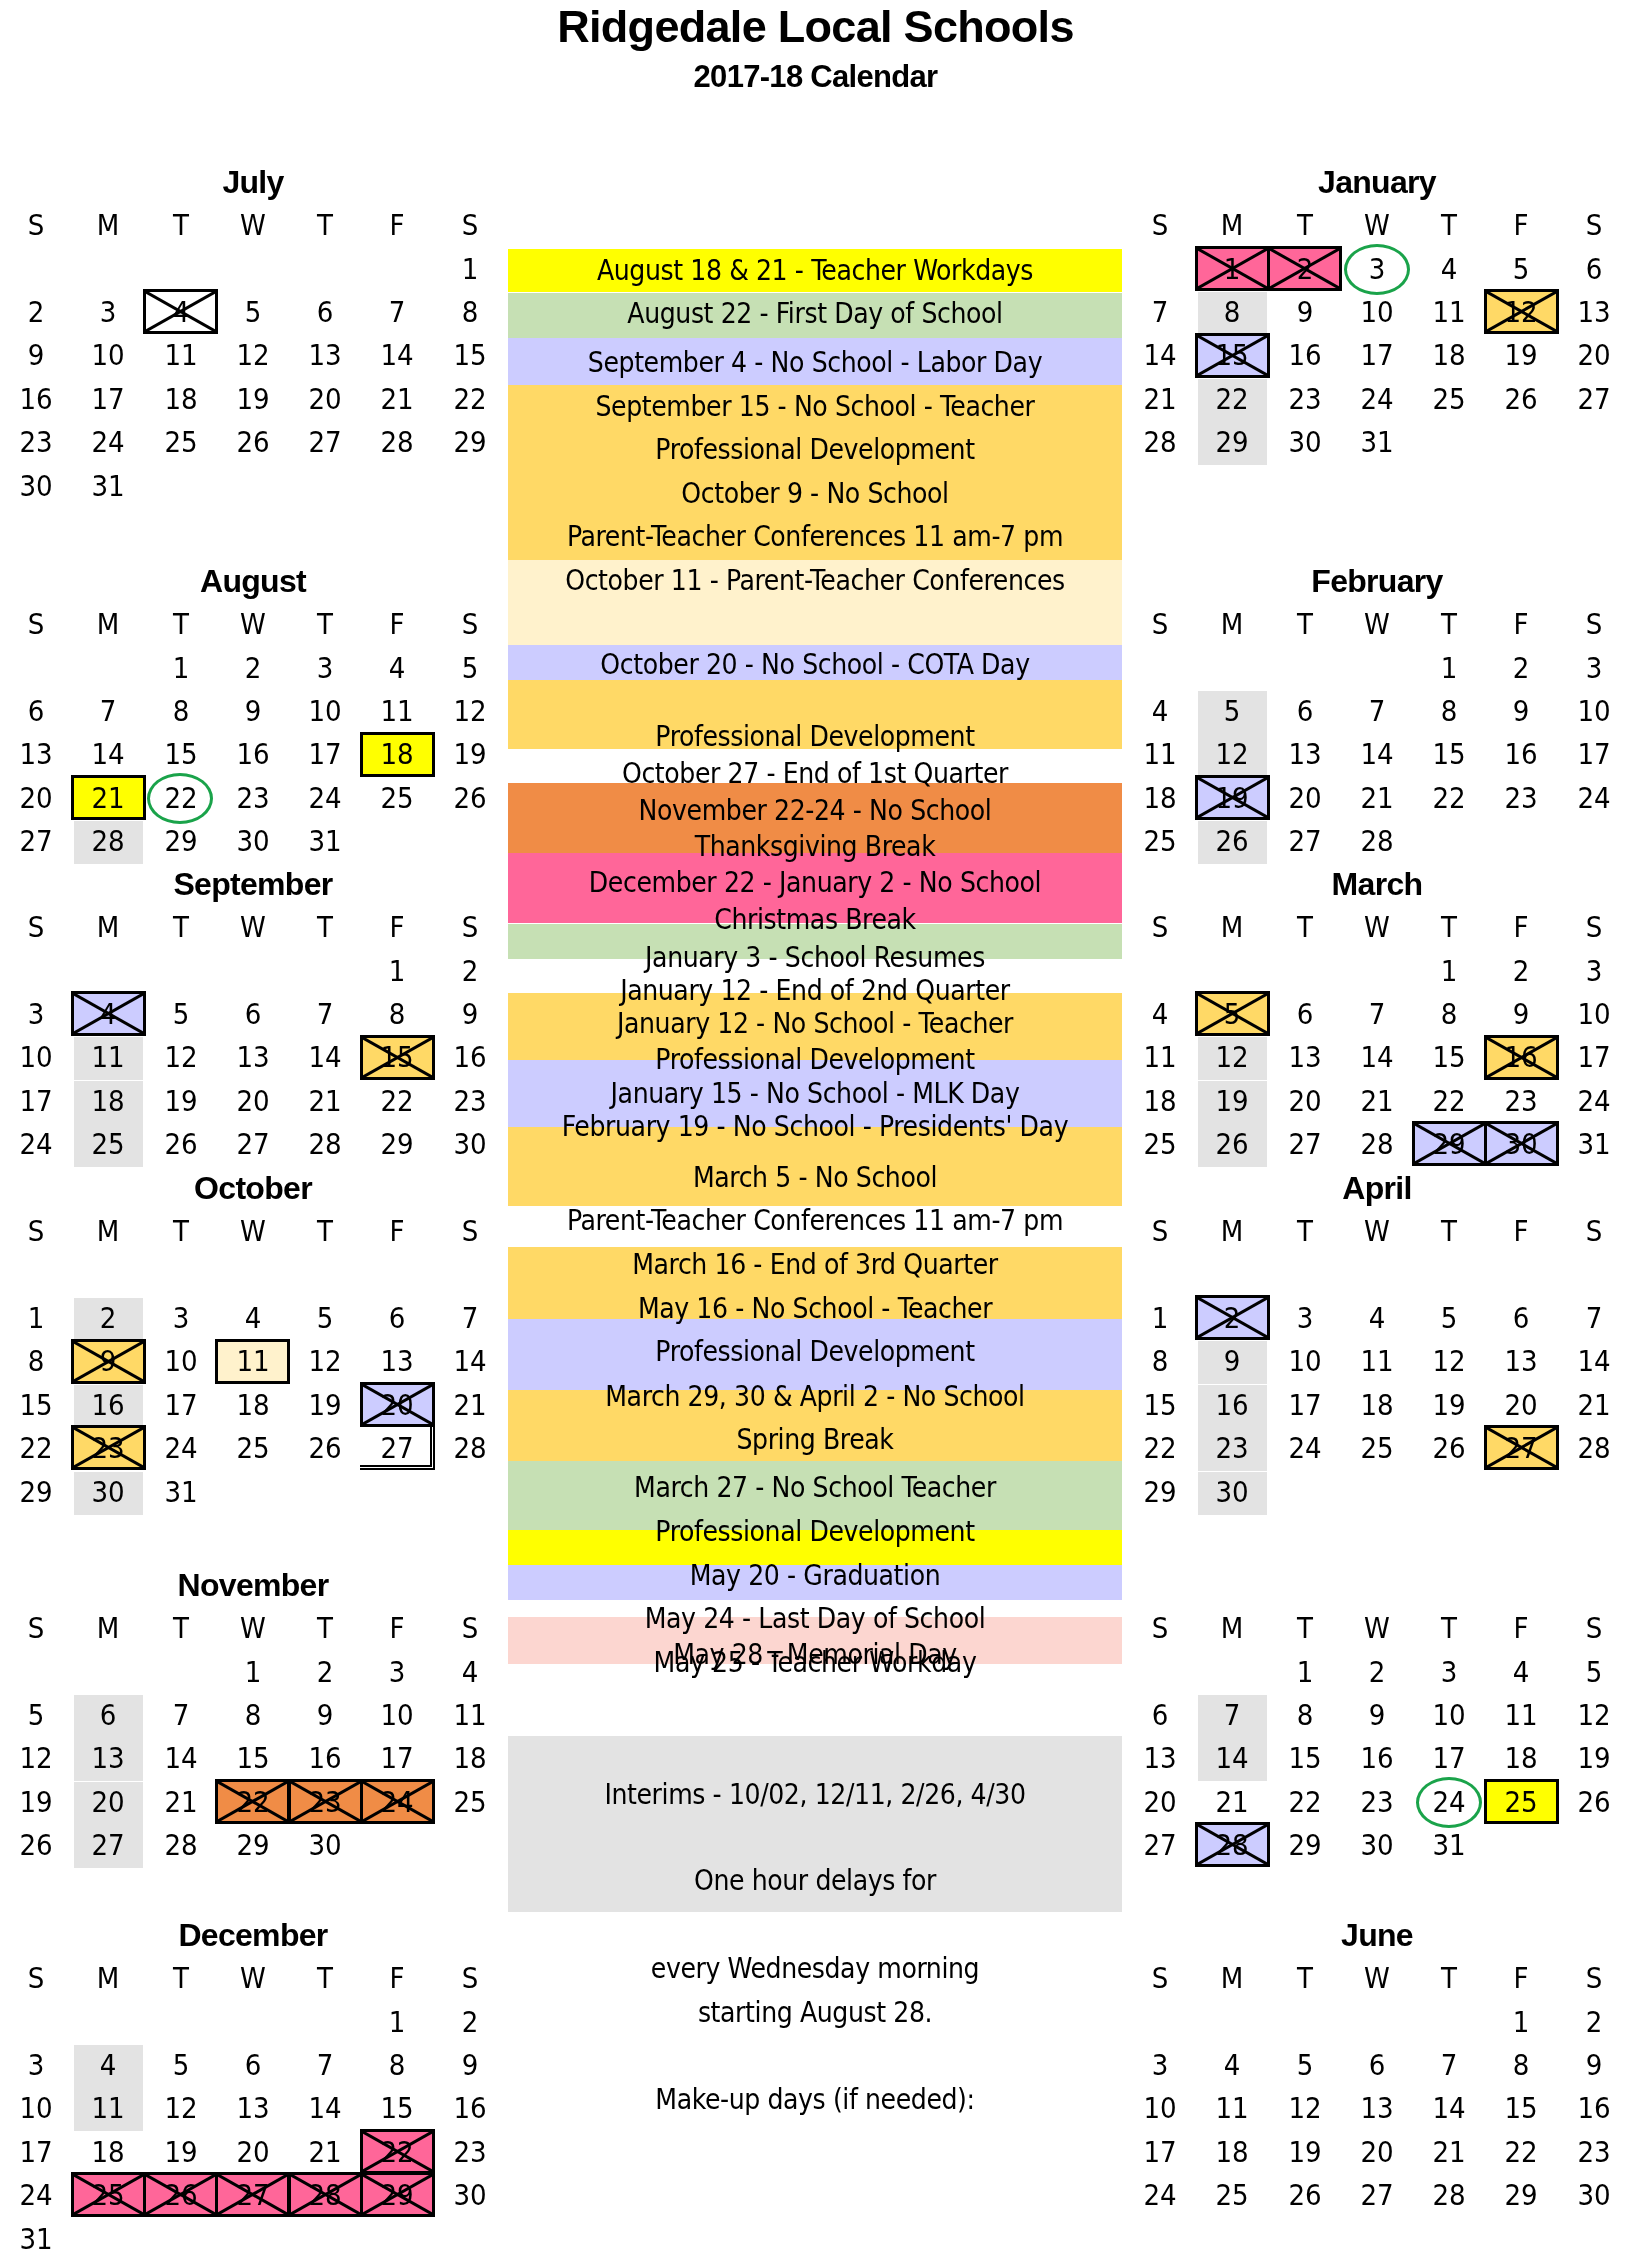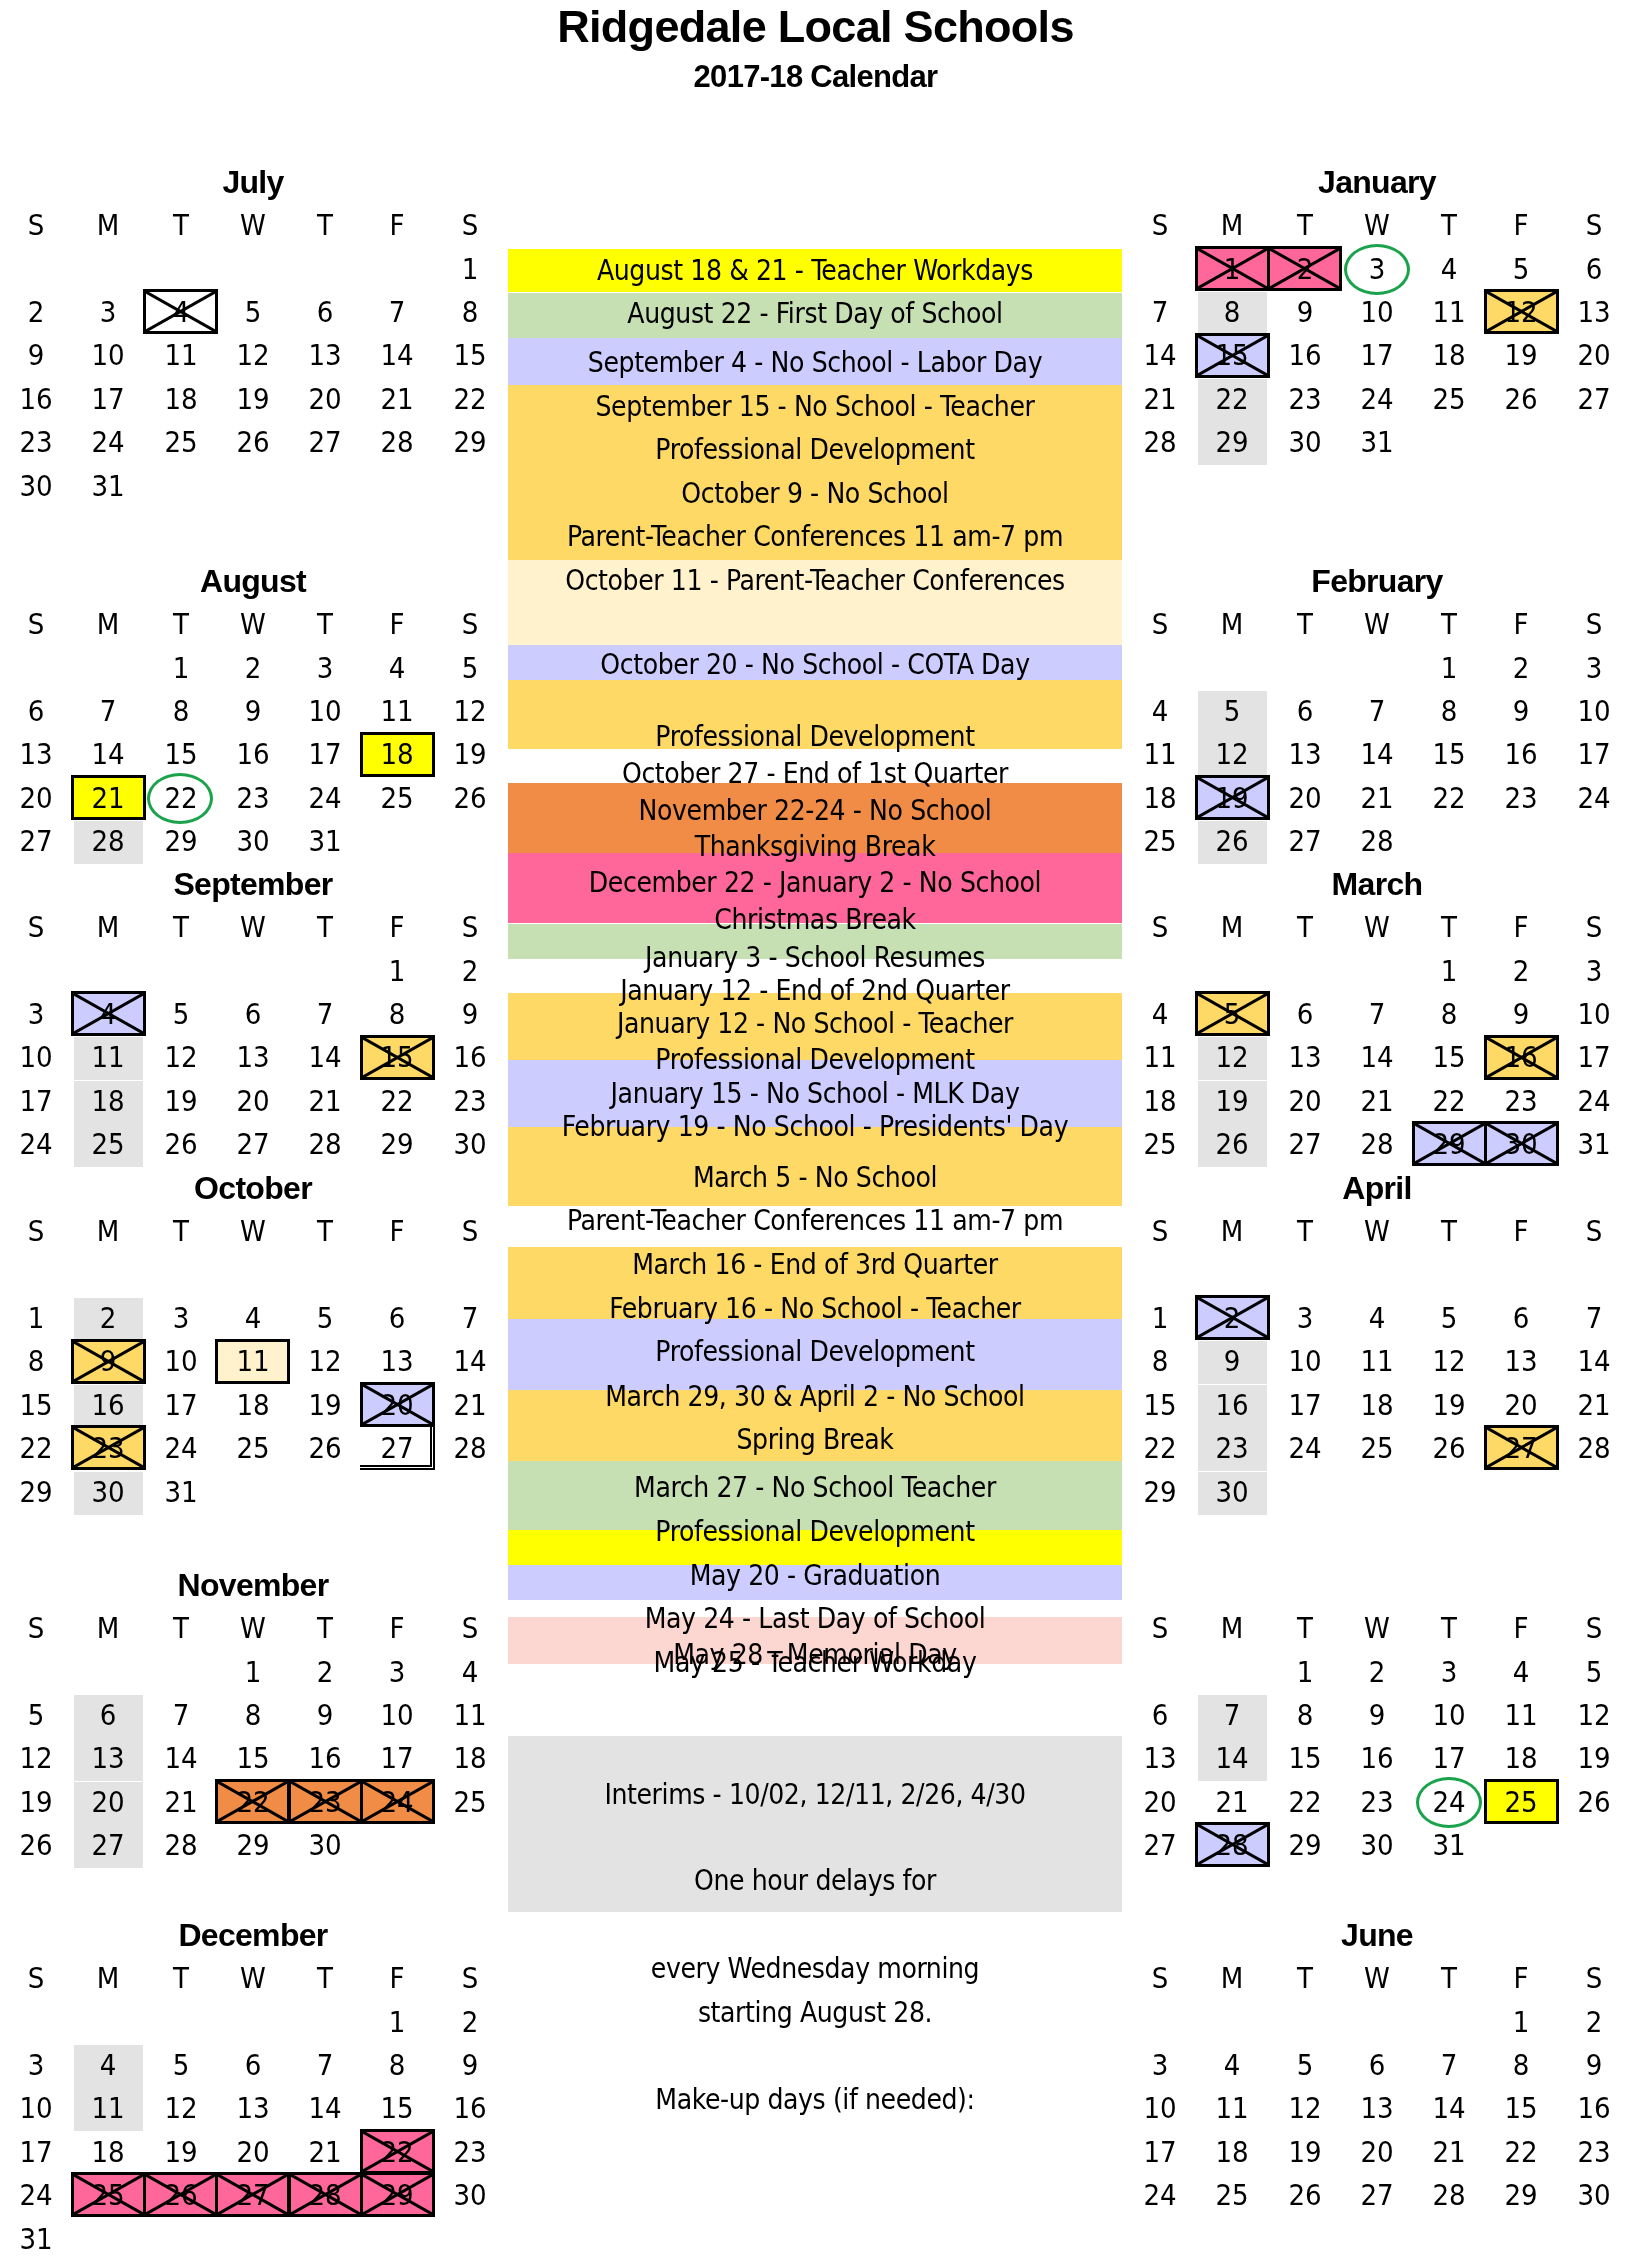--- a/index.html
+++ b/index.html
@@ -757,21 +757,21 @@
     <div class="lline" style="top: 903px;">Christmas Break</div>
     <div class="lline" style="top: 941px;">January 3 - School Resumes</div>
     <div class="lline" style="top: 974px;">January 12 - End of 2nd Quarter</div>
     <div class="lline" style="top: 1007px;">January 12 - No School - Teacher</div>
     <div class="lline" style="top: 1043px;">Professional Development</div>
     <div class="lline" style="top: 1077px;">January 15 - No School - MLK Day</div>
     <div class="lline" style="top: 1110px;">February 19 - No School - Presidents' Day</div>
     <div class="lline" style="top: 1161px;">March 5 - No School</div>
     <div class="lline" style="top: 1204px;">Parent-Teacher Conferences 11 am-7 pm</div>
     <div class="lline" style="top: 1248px;">March 16 - End of 3rd Quarter</div>
-    <div class="lline" style="top: 1292px;">February 16 - No School - Teacher</div>
+    <div class="lline" style="top: 1292px;">May 16 - No School - Teacher</div>
     <div class="lline" style="top: 1335px;">Professional Development</div>
     <div class="lline" style="top: 1380px;">March 29, 30 &amp; April 2 - No School</div>
     <div class="lline" style="top: 1423px;">Spring Break</div>
     <div class="lline" style="top: 1471px;">March 27 - No School Teacher</div>
     <div class="lline" style="top: 1515px;">Professional Development</div>
     <div class="lline" style="top: 1559px;">May 20 - Graduation</div>
     <div class="lline" style="top: 1602px;">May 24 - Last Day of School</div>
     <div class="lline" style="top: 1646px;">May 25 - Teacher Workday</div>
     <div class="lline" style="top: 1638px;">May 28 - Memorial Day</div>
     <div class="lline" style="top: 1778px;">Interims - 10/02, 12/11, 2/26, 4/30</div>

